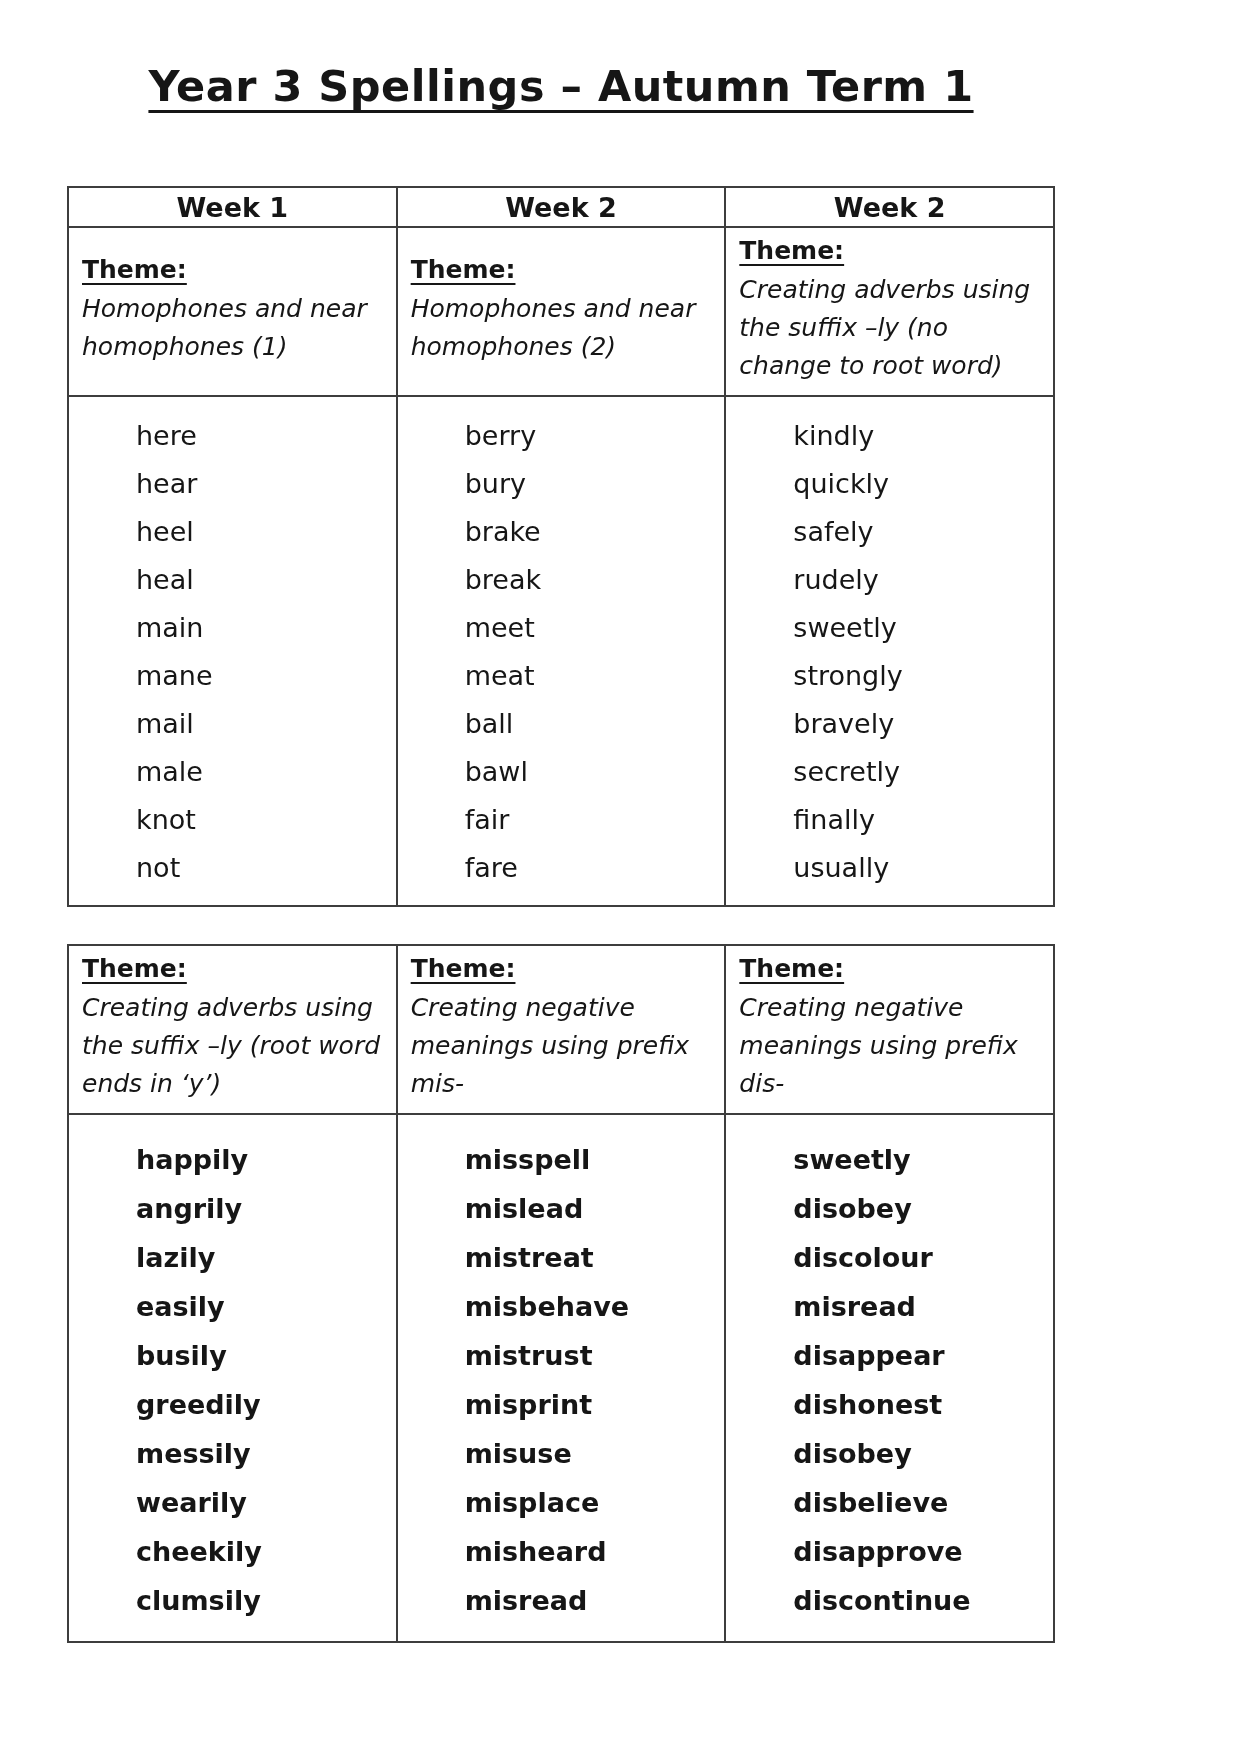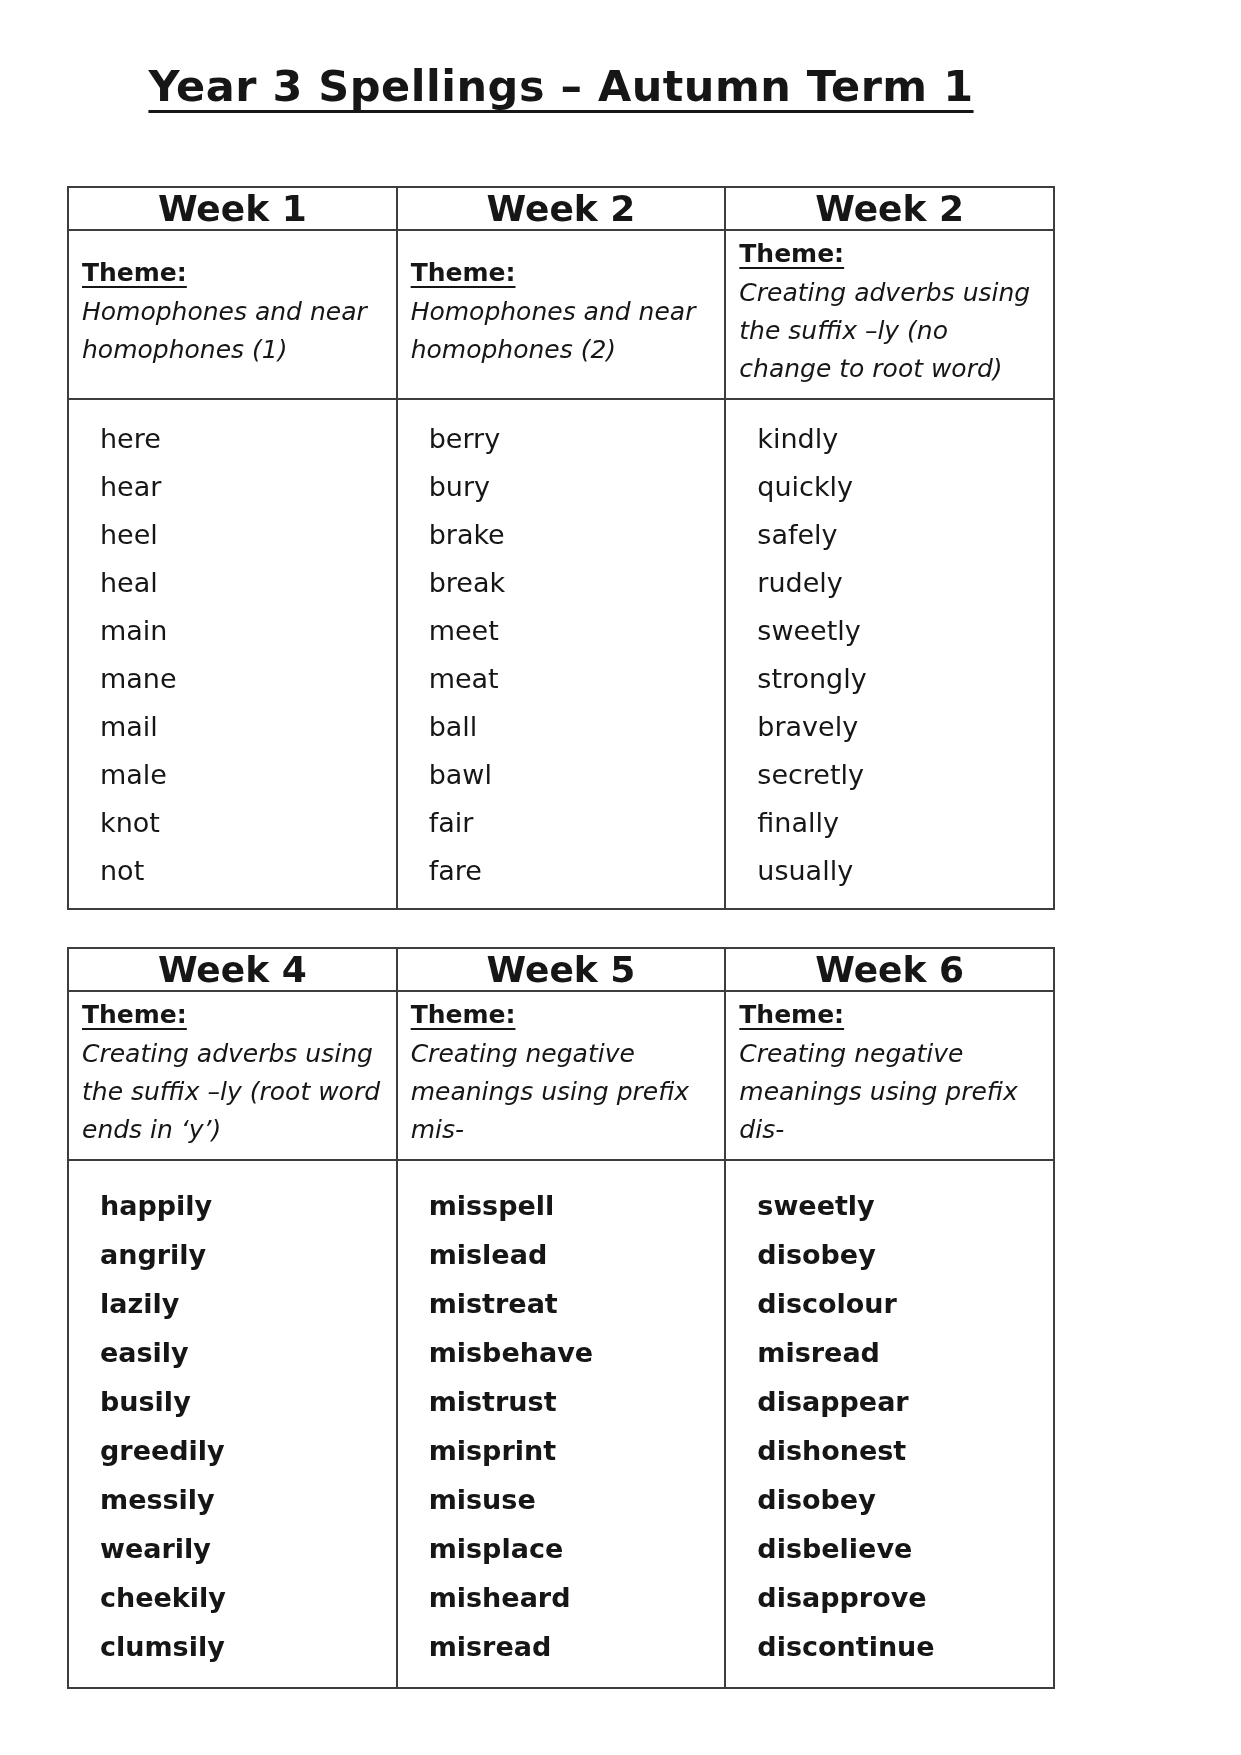--- a/index.html
+++ b/index.html
@@ -39,21 +39,21 @@
   }
   table.weeks.first { margin-top: 74px; }
   table.weeks.second { margin-top: 37px; }
   table.weeks th, table.weeks td {
     border: 2px solid #3d3d3d;
     padding: 0;
     background: #ffffff;
   }
   th.week-h {
     height: 40px;
-    font-size: 36px;
+    font-size: 27px;
     font-weight: 700;
     text-align: center;
     vertical-align: middle;
   }
   tr.theme-row td {
     vertical-align: middle;
     padding: 8px 12px 10px 13px;
   }
   table.first tr.theme-row td { height: 157px; }
   table.second tr.theme-row td { height: 153px; }
@@ -63,21 +63,21 @@
     text-decoration: underline;
     text-decoration-thickness: 2px;
     text-underline-offset: 5px;
     margin-bottom: 6px;
   }
   .theme-text {
     font-size: 25px;
     font-style: italic;
     line-height: 38px;
   }
-  tr.words-row td { vertical-align: top; }
+  tr.words-row td { vertical-align: top; padding-left: 36px; }
   table.first tr.words-row td { height: 510px; }
   table.second tr.words-row td { height: 528px; font-weight: bold; }
   ul.words {
     list-style: none;
     margin: 0;
     padding: 15px 0 0 31px;
   }
   table.second ul.words { padding-top: 20px; }
   ul.words li {
     font-size: 27px;
@@ -155,25 +155,20 @@
               <li>finally</li>
               <li>usually</li>
             </ul>
       </td>
     </tr>
   </tbody>
     </table>
 
   <table class="weeks second">
     <tbody>
-        <tr class="head-row">
-      <th class="week-h">Week 4</th>
-      <th class="week-h">Week 5</th>
-      <th class="week-h">Week 6</th>
-    </tr>
     <tr class="theme-row">
       <td>
         <div class="theme-label">Theme:</div>
         <div class="theme-text">Creating adverbs using the suffix –ly (root word ends in ‘y’)</div>
       </td>
       <td>
         <div class="theme-label">Theme:</div>
         <div class="theme-text">Creating negative meanings using prefix mis-</div>
       </td>
       <td>

